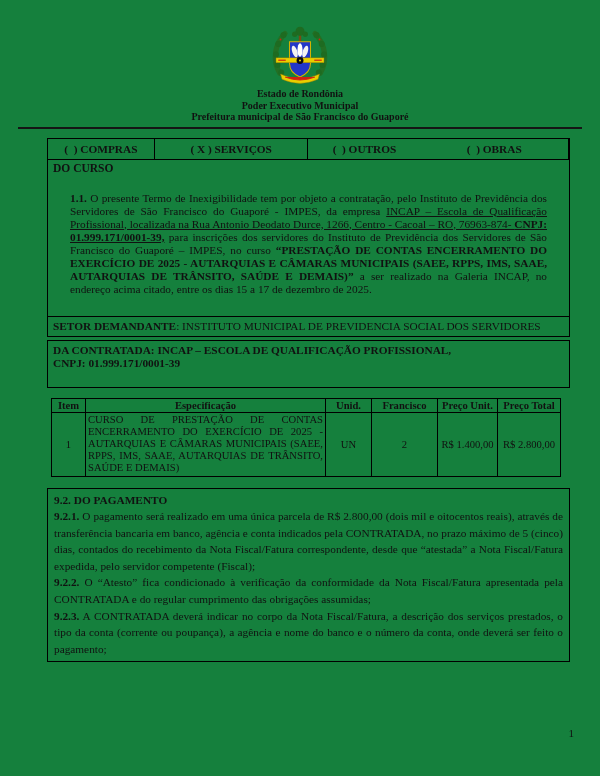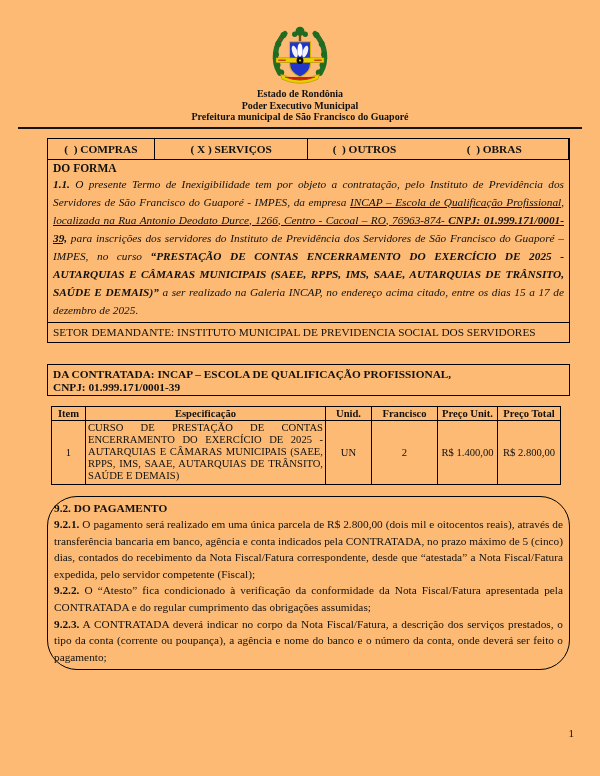--- a/index.html
+++ b/index.html
@@ -1,17 +1,17 @@
 <!DOCTYPE html>
 <html><head>
 <meta charset="utf-8">
 <style>
   html,body { margin:0; padding:0; background:#ffffff; }
   .page {
-    position:relative; width:600px; height:776px; background:#fdba74;
+    position:relative; width:600px; height:776px; background:#15803d;
     font-family:"Liberation Serif","DejaVu Serif",serif; color:#111;
     overflow:hidden;
   }
   
   .letterhead { text-align:center; padding-top:26px; }
   .crest { display:block; margin:0 auto 2px auto; width:80px; height:60px; }
   .c-green { fill:#1e6b21; }
   .c-green2 { stroke:#236f24; }
   .c-blue { fill:#2136c9; }
   .c-yellow { fill:#e9cf00; }
@@ -25,36 +25,36 @@
   .content { width:523px; margin:9px 0 0 47px; font-size:11.3px; }
   .boxA { border:1px solid #000; }
   .type-row { display:flex; border-bottom:1px solid #000; text-align:center; font-weight:bold; font-size:11.3px; }
   .type-cell { padding:4px 0 4px 0; box-sizing:border-box; }
   .type-cell.w1 { width:20.5%; border-right:1px solid #000; }
   .type-cell.w2 { width:29.5%; border-right:1px solid #000; }
   .type-cell.w3 { width:28.5%; border-right:1px solid #000; }
   .type-cell.w4 { width:21.5%; }
   .obj-cell { border-bottom:1px solid #000; padding:1px 5px 3px 5px; }
   .obj-head { font-weight:bold; font-size:11.5px; line-height:14px; }
-  .obj-cell p { margin:0; text-align:justify; line-height:18px;font-style:italic; }
+  .obj-cell p { margin:17px; text-align:justify; line-height:13px; }
   .setor-cell { padding:2px 5px 3px 5px; line-height:14px; }
   .box { border:1px solid #000; }
-  .contratada-box { margin-top:21px; font-weight:bold; padding:3px 5px 0 5px; line-height:13.5px; }
+  .contratada-box { margin-top:3px; font-weight:bold; padding:3px 5px 16px 5px; line-height:13.5px; }
   .valor-box { margin-top:4px; padding:2px 5px 3px 5px; }
   .valor-head { font-weight:bold; line-height:14px; }
   .valor-box p { margin:0; text-align:justify; line-height:13.2px; }
   
   table.items { border-collapse:collapse; table-layout:fixed; width:509px; margin:10px 0 0 4px; font-size:10.6px; }
   table.items th, table.items td { border:1px solid #000; padding:1px 2px; vertical-align:middle; box-sizing:border-box; }
   table.items th { font-weight:bold; }
   td.spec-cell { text-align:justify; line-height:12.2px; padding:2px 5px; }
   td.num-cell { text-align:center; }
   tr.total-row td.tl { font-weight:bold; text-align:left; padding-left:4px; }
   
-  .pagamento-box { margin-top:11px; padding:3px 6px 4px 6px; line-height:16.6px;border-radius:30px; }
+  .pagamento-box { margin-top:11px; padding:3px 6px 4px 6px; line-height:16.6px; }
   .pag-head { font-weight:bold; }
   .pagamento-box p { margin:0; text-align:justify; }
   .pagenum { position:absolute; top:727px; right:26px; font-size:11px; }
 </style>
 </head>
 <body>
 
 <div class="page">
 
   <div class="letterhead">
@@ -107,24 +107,24 @@
   <div class="content">
 
     <div class="boxA">
       <div class="type-row">
         <div class="type-cell w1">(&nbsp;&nbsp;) COMPRAS</div>
         <div class="type-cell w2">( X ) SERVIÇOS</div>
         <div class="type-cell w4">(&nbsp;&nbsp;) OUTROS</div>
         <div class="type-cell w3">(&nbsp;&nbsp;) OBRAS</div>
       </div>
       <div class="obj-cell">
-        <div class="obj-head">DO FORMA</div>
+        <div class="obj-head">DO CURSO</div>
         <p><span style="font-weight: bold;">1.1.</span><span> O presente Termo de Inexigibilidade tem por objeto a contratação, pelo Instituto de Previdência dos Servidores de São Francisco do Guaporé - IMPES, da empresa </span><span style="text-decoration: underline;">INCAP – Escola de Qualificação Profissional, localizada na Rua Antonio Deodato Durce, 1266, Centro - Cacoal – RO, 76963-874- </span><span style="font-weight: bold; text-decoration: underline;">CNPJ: 01.999.171/0001-39,</span><span> para inscrições dos  servidores do Instituto de Previdência dos Servidores de São Francisco do Guaporé – IMPES, no curso </span><span style="font-weight: bold;">“PRESTAÇÃO DE CONTAS ENCERRAMENTO DO EXERCÍCIO DE 2025 - AUTARQUIAS E CÂMARAS MUNICIPAIS (SAEE, RPPS, IMS, SAAE, AUTARQUIAS DE TRÂNSITO, SAÚDE E DEMAIS)”</span><span> a ser realizado na Galeria INCAP, no endereço acima citado, entre os dias 15 a 17 de dezembro de 2025.</span></p>
       </div>
-      <div class="setor-cell"><span style="font-weight: normal;">SETOR DEMANDANTE</span><span>: INSTITUTO MUNICIPAL DE PREVIDENCIA SOCIAL DOS SERVIDORES</span></div>
+      <div class="setor-cell"><span style="font-weight: bold;">SETOR DEMANDANTE</span><span>: INSTITUTO MUNICIPAL DE PREVIDENCIA SOCIAL DOS SERVIDORES</span></div>
     </div>
 
     <div class="box contratada-box">
       <div>DA CONTRATADA: INCAP – ESCOLA DE QUALIFICAÇÃO PROFISSIONAL,</div>
       <div>CNPJ: 01.999.171/0001-39</div>
     </div>
 
 
     <table class="items">
       <colgroup>

